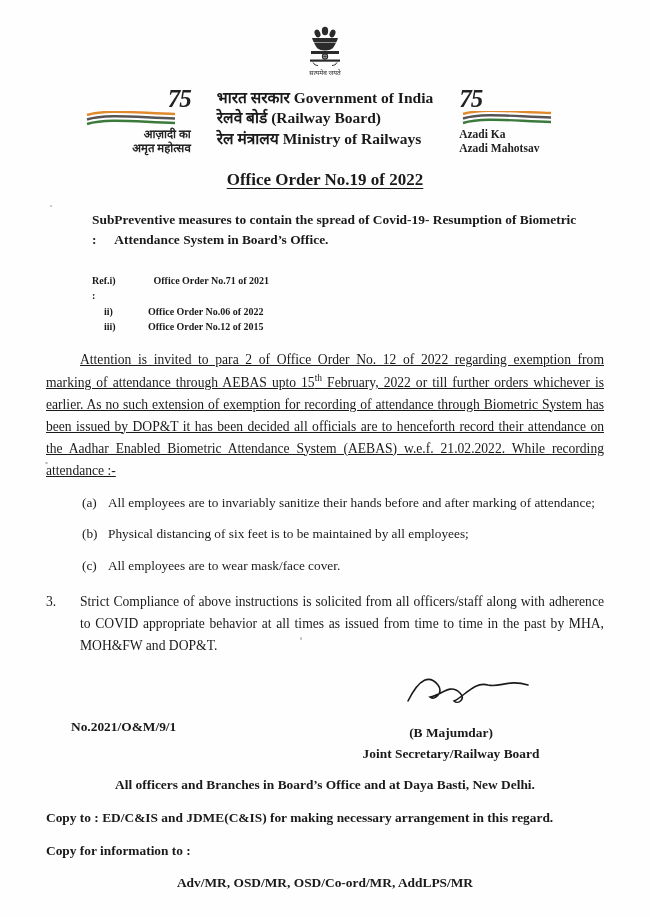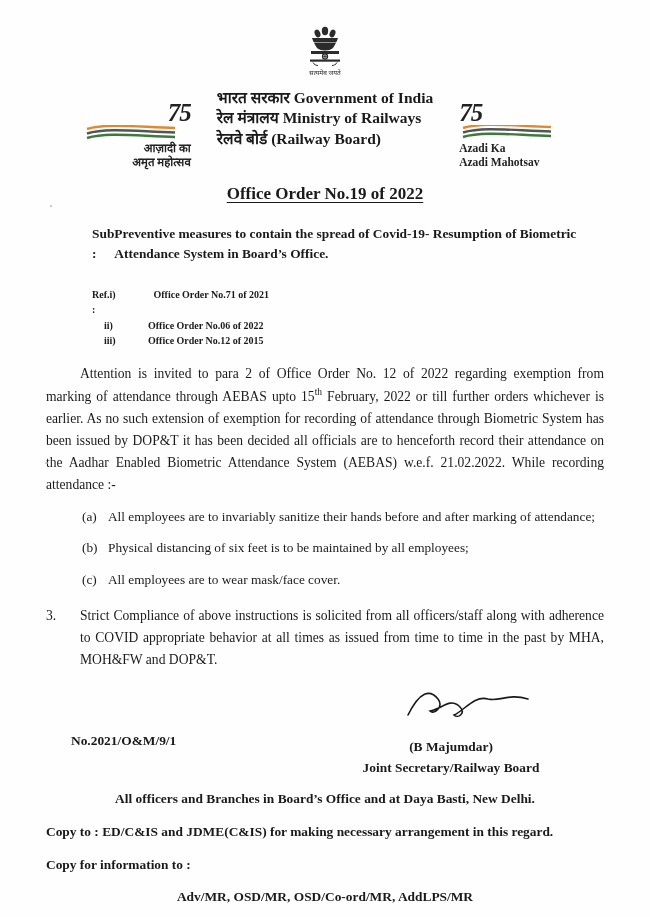--- a/index.html
+++ b/index.html
@@ -42,21 +42,20 @@
     align-items: flex-start;
     justify-content: center;
     gap: 26px;
     margin-top: -2px;
   }
   .logo-left, .logo-right {
     width: 108px;
     flex: 0 0 108px;
     text-align: center;
     padding-top: 4px;
-    margin-top: 14px;
   }
   .logo-left { text-align: right; }
   .logo-right { text-align: left; }
 
   .azadi75 {
     font-family: "Liberation Serif", serif;
     font-size: 25px;
     font-weight: 700;
     font-style: italic;
     letter-spacing: -1px;
@@ -125,21 +124,21 @@
     text-align: left;
   }
   .ref-val { flex: 1; }
 
   .para {
     margin-top: 14px;
     font-size: 13.6px;
     line-height: 1.62;
     text-align: justify;
   }
-  .para.indent { text-indent: 34px; }
+  .para.indent { text-indent: 34px; text-decoration: underline; }
   .para sup { font-size: 9.5px; vertical-align: super; }
 
   .list {
     margin-top: 10px;
   }
   .list-item {
     display: flex;
     font-size: 13.3px;
     line-height: 1.55;
     margin-top: 11px;
@@ -251,22 +250,22 @@
         <path d="M4 4 C 24 -2, 54 2, 92 3" stroke="#e08a2e" stroke-width="2.4" fill="none"></path>
         <path d="M4 8.5 C 24 2.5, 54 6.5, 92 7.5" stroke="#555" stroke-width="2.4" fill="none"></path>
         <path d="M4 13 C 24 7, 54 11, 92 12" stroke="#3c7a3c" stroke-width="2.4" fill="none"></path>
       </svg>
       <div class="azadi-sub">आज़ादी का</div>
       <div class="azadi-sub">अमृत महोत्सव</div>
     </div>
 
     <div class="govt-block">
       <div class="govt-line">भारत सरकार  Government of India</div>
+      <div class="govt-line">रेलवे बोर्ड  (Railway Board)</div>
       <div class="govt-line">रेल मंत्रालय  Ministry of Railways</div>
-      <div class="govt-line">रेलवे बोर्ड  (Railway Board)</div>
     </div>
 
     <div class="logo-right">
       <div class="azadi75">75</div>
       <svg class="flag-lines" width="96" height="16" viewBox="0 0 96 16" aria-hidden="true">
         <path d="M4 3 C 24 -3, 54 1, 92 2" stroke="#e08a2e" stroke-width="2.4" fill="none"></path>
         <path d="M4 7.5 C 24 1.5, 54 5.5, 92 6.5" stroke="#555" stroke-width="2.4" fill="none"></path>
         <path d="M4 12 C 24 6, 54 10, 92 11" stroke="#3c7a3c" stroke-width="2.4" fill="none"></path>
       </svg>
       <div class="azadi-sub en-1">Azadi Ka</div>

